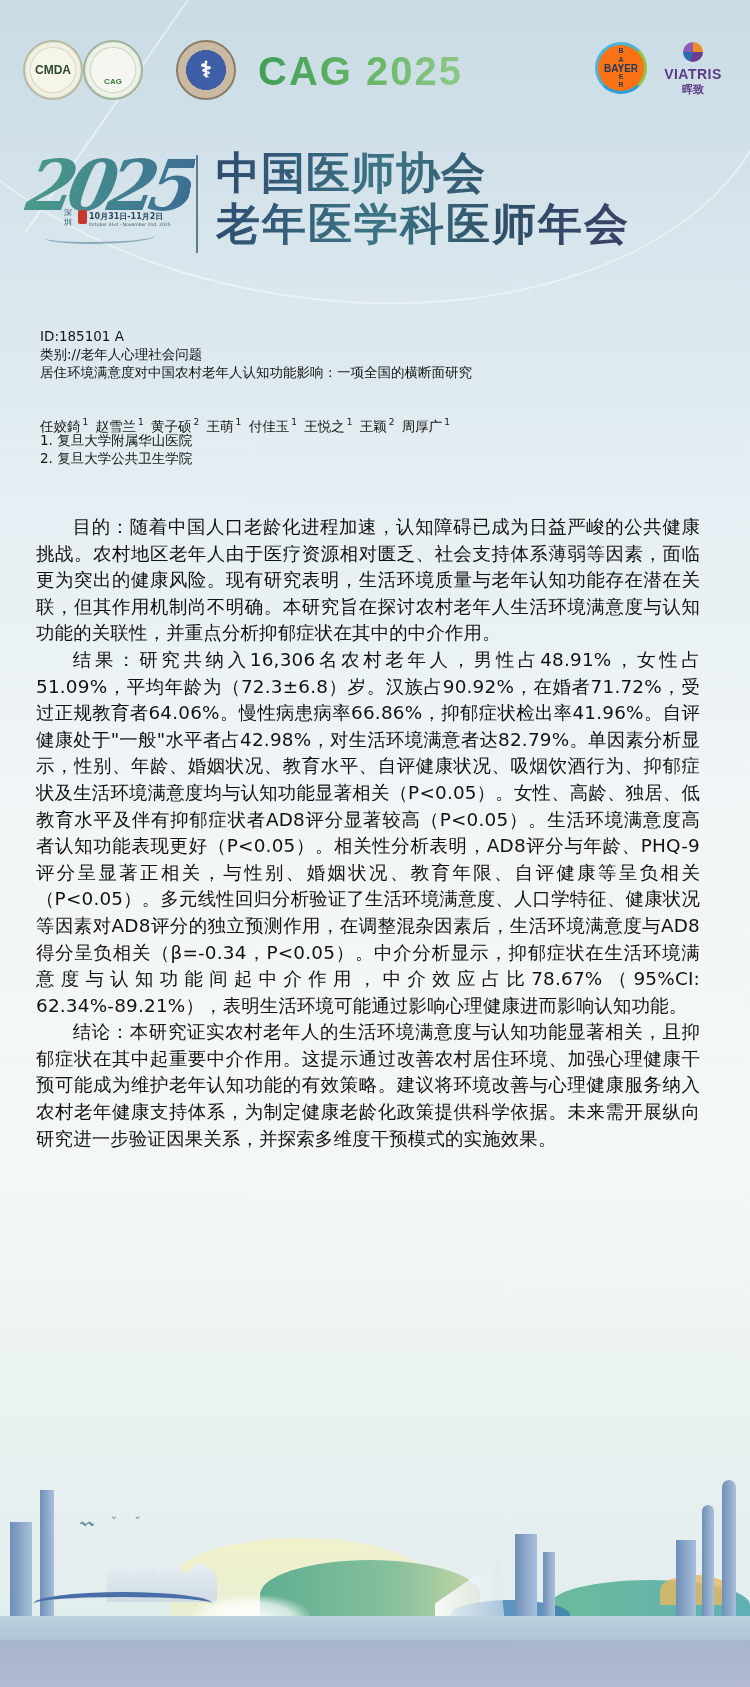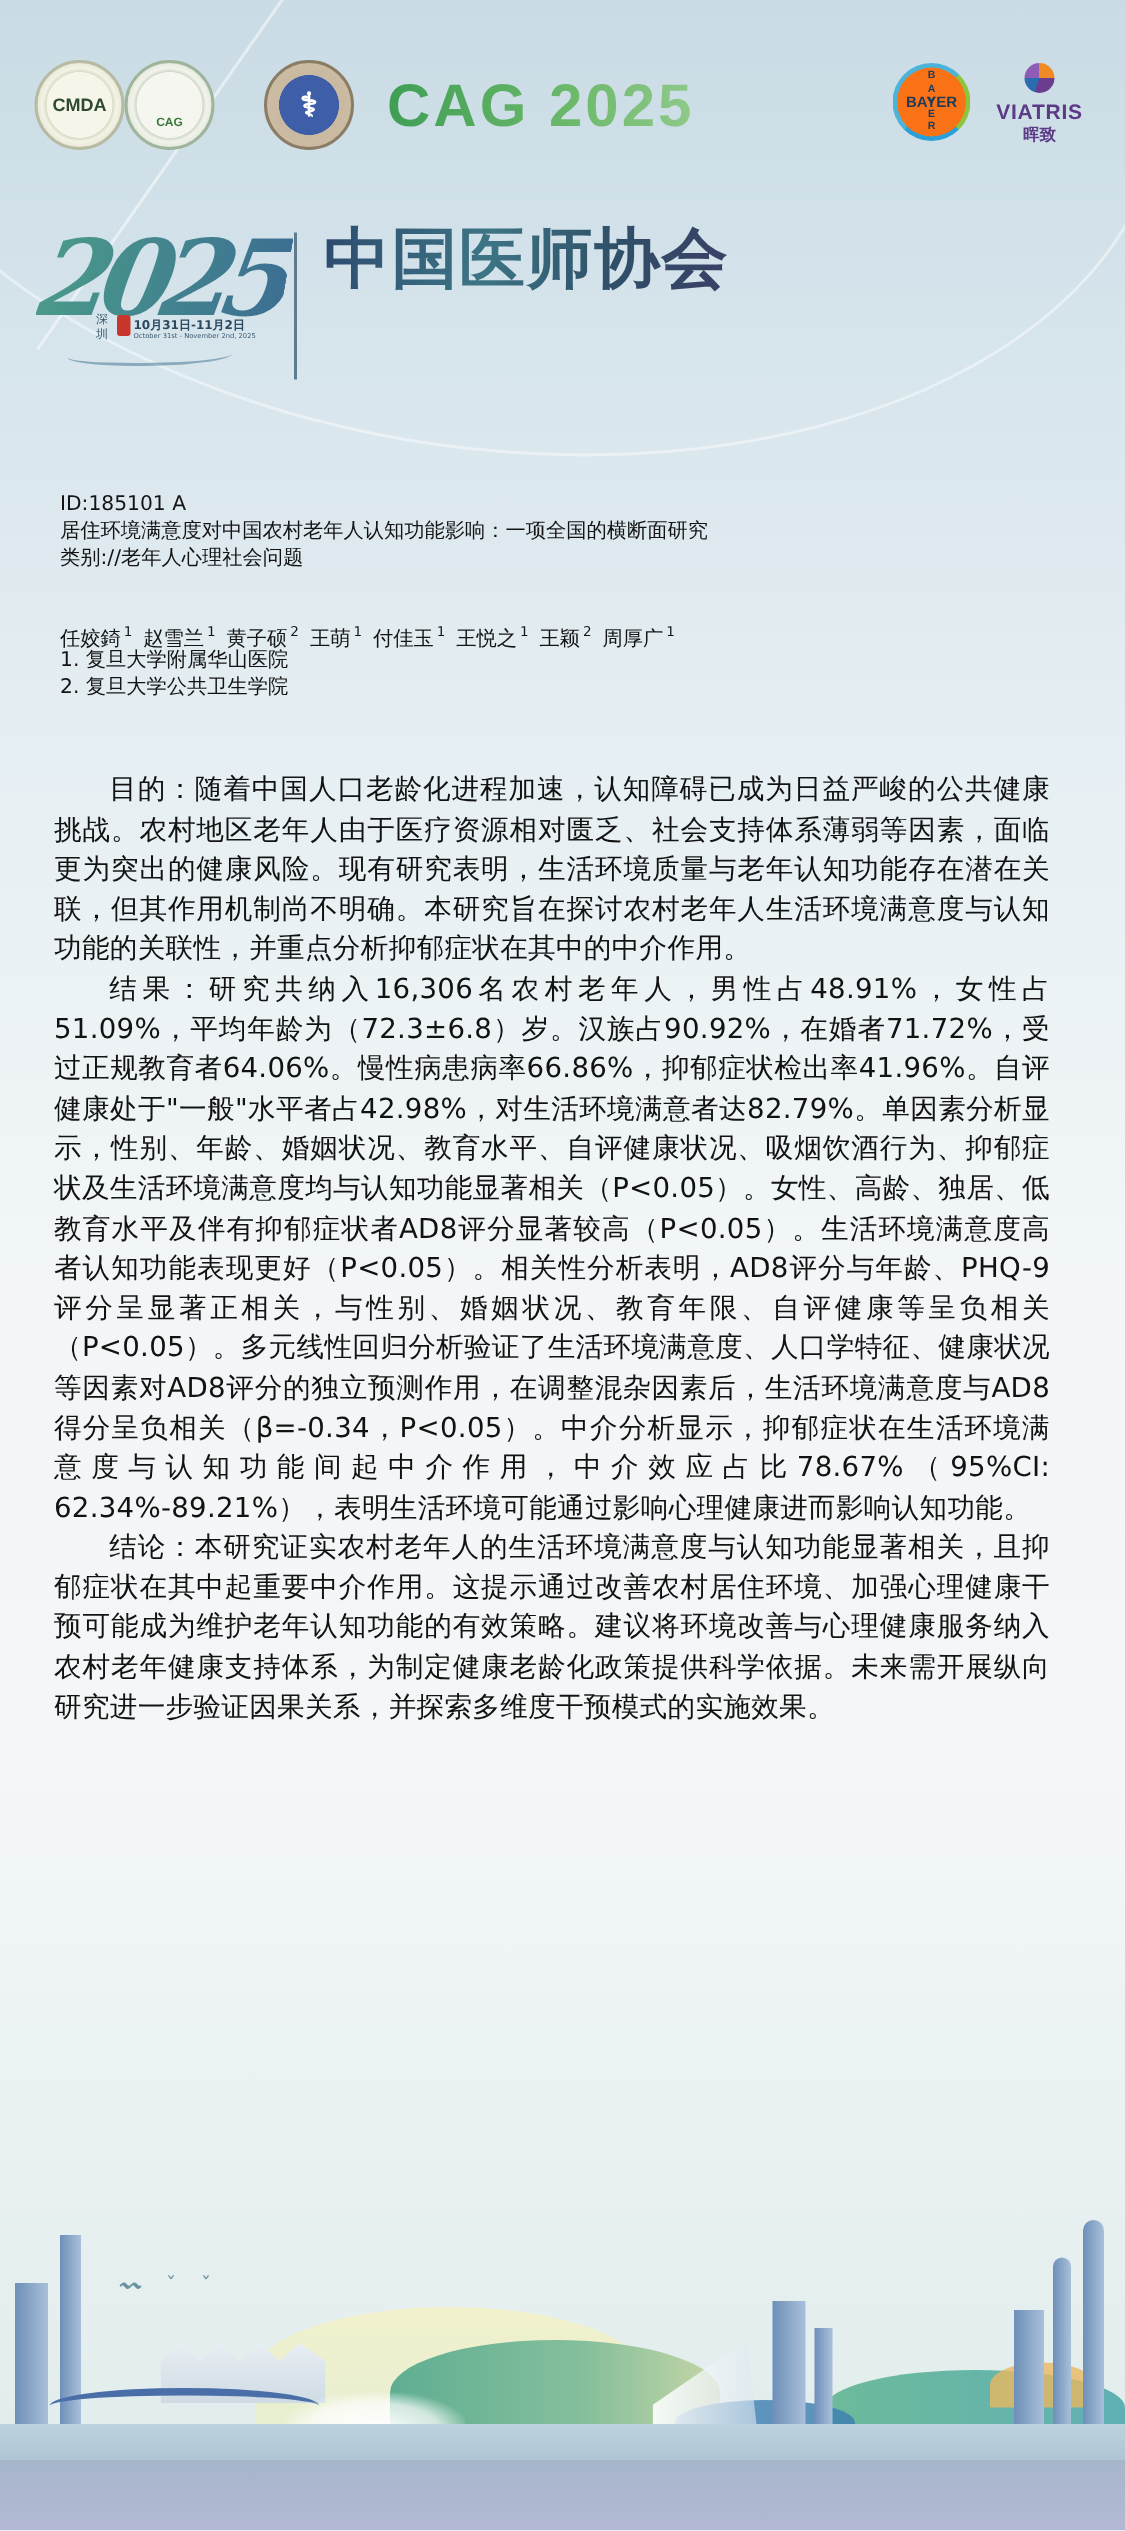--- a/index.html
+++ b/index.html
@@ -154,27 +154,28 @@
 <section class="banner">
   <div class="year-brush">2025</div>
   <div class="city-vert">深圳</div>
   <div class="stamp"></div>
   <div class="date-cn">10月31日-11月2日</div>
   <div class="date-en">October 31st - November 2nd, 2025</div>
   <div class="brush-swash"></div>
   <div class="v-divider"></div>
   <div class="org-title">
     <div class="l1">中国医师协会</div>
+    <div class="l2">老年医学科医师年会</div>
   </div>
 </section>
 
 <section class="meta">
   <div class="line">ID:185101 A</div>
+  <div class="line">类别://老年人心理社会问题</div>
   <div class="line">居住环境满意度对中国农村老年人认知功能影响：一项全国的横断面研究</div>
-  <div class="line">类别://老年人心理社会问题</div>
 </section>
 
 <section class="authors">
   <span class="author"><span>任姣錡</span><sup>1</sup></span>
   <span class="author"><span>赵雪兰</span><sup>1</sup></span>
   <span class="author"><span>黄子硕</span><sup>2</sup></span>
   <span class="author"><span>王萌</span><sup>1</sup></span>
   <span class="author"><span>付佳玉</span><sup>1</sup></span>
   <span class="author"><span>王悦之</span><sup>1</sup></span>
   <span class="author"><span>王颖</span><sup>2</sup></span>

